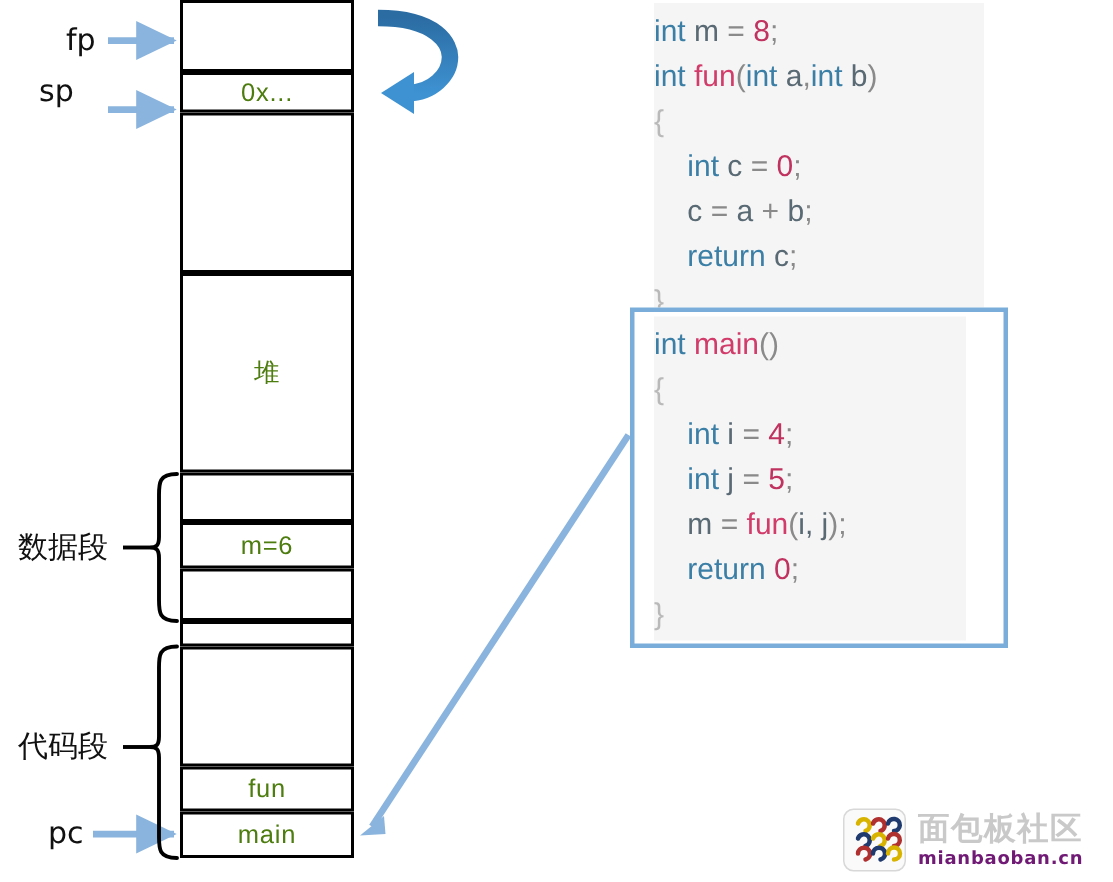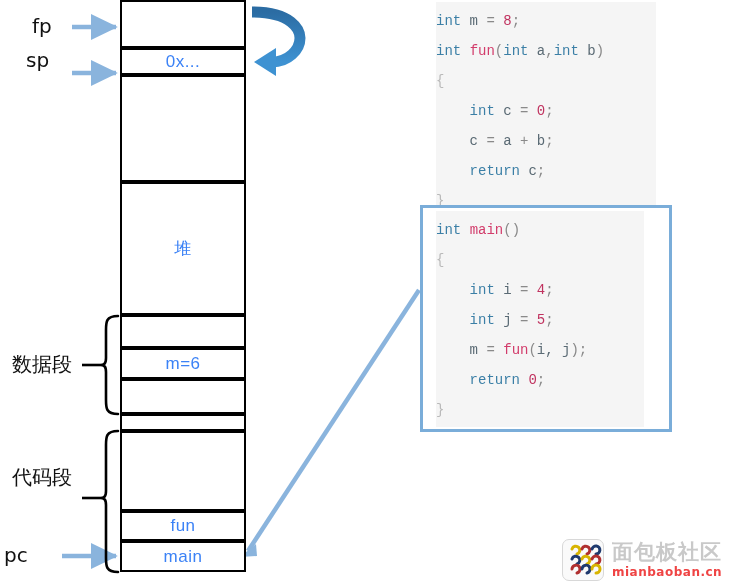--- a/index.html
+++ b/index.html
@@ -8,25 +8,25 @@
     background:#ffffff;
     font-family:"Liberation Sans", sans-serif;
     overflow:hidden;
     position:relative;
   }
   #stage{position:absolute;left:0;top:0;width:742px;height:588px;}
 
   
   .mem-col{position:absolute;left:120px;top:0px;width:120px;}
   .mem-row{
-    position:absolute;left:0;width:126px;
+    position:absolute;left:0;width:116px;
     box-sizing:border-box;
     border:2.5px solid #000000;
     background:#ffffff;
-    color:#3b82f6;
+    color:#4d7c0f;
     font-size:17px;
     display:flex;align-items:center;justify-content:center;
     letter-spacing:.5px;
   }
   .mem-row .cjk{font-family:"DejaVu Sans", sans-serif;font-size:17px;}
 
   
   .ptr-label{
     position:absolute;
     font-size:20px;
@@ -39,22 +39,22 @@
     color:#111111;
     font-family:"DejaVu Sans", sans-serif;
     white-space:nowrap;
     text-align:right;
   }
 
   
   .code-block{
     position:absolute;
     background:#f5f5f5;
-    font-family:Liberation Mono, monospace;
-    font-size:14px;
+    font-family:Liberation Sans, sans-serif;
+    font-size:20px;
     line-height:30px;
     white-space:pre;
     color:#555555;
   }
   .k{color:#3b7fa6;}       
   .fn{color:#d23c6b;}      
   .num{color:#c0325f;}     
   .id{color:#5a6a74;}      
   .op{color:#8a8a8a;}      
   .br{color:#b9b9b9;}      
@@ -73,21 +73,21 @@
     background:#fafafa;border:1px solid #d8d8d8;
     position:relative;overflow:hidden;
   }
   .wm-text{display:flex;flex-direction:column;line-height:1;}
   .wm-cn{
     font-family:"DejaVu Sans", sans-serif;
     font-size:21px;font-weight:bold;color:#c9c9c9;letter-spacing:1px;
   }
   .wm-en{
     font-family:"DejaVu Sans", sans-serif;
-    font-size:12px;font-weight:bold;color:#ef4444;letter-spacing:.5px;margin-top:3px;
+    font-size:12px;font-weight:bold;color:#701a75;letter-spacing:.5px;margin-top:3px;
   }
   svg{position:absolute;left:0;top:0;overflow:visible;}
 </style>
 </head>
 <body>
 
 <div id="stage">
 
   <svg width="742" height="588">
     <defs>
@@ -139,28 +139,28 @@
       <div class="mem-row" style="top: 431px; height: 80px;"></div>
       <div class="mem-row" style="top: 511px; height: 30px;">
         <span>fun</span>
       </div>
       <div class="mem-row" style="top: 541px; height: 31px;">
         <span>main</span>
       </div>
     </div>
 
   <div id="ptr-labels">
-      <div class="ptr-label" style="left: 32px; top: 14px;">fp</div>
+      <div class="ptr-label" style="left: 44px; top: 14px;">fp</div>
       <div class="ptr-label" style="left: 26px; top: 48px;">sp</div>
-      <div class="ptr-label" style="left: 4px; top: 543px;">pc</div>
+      <div class="ptr-label" style="left: 32px; top: 543px;">pc</div>
     </div>
 
   <div id="seg-labels">
       <div class="seg-label" style="left: 12px; top: 351px;">数据段</div>
-      <div class="seg-label" style="left: 12px; top: 464px;">代码段</div>
+      <div class="seg-label" style="left: 12px; top: 484px;">代码段</div>
     </div>
 
   <div class="code-block" id="code-fun" style="left:436px;top:2px;width:220px;padding:4px 0 2px 0;"><div><span class="k">int</span><span class="id"> m </span><span class="op">=</span><span class="op"> </span><span class="num">8</span><span class="op">;</span></div><div><span class="k">int</span><span class="op"> </span><span class="fn">fun</span><span class="op">(</span><span class="k">int</span><span class="id"> a</span><span class="op">,</span><span class="k">int</span><span class="id"> b</span><span class="op">)</span></div><div><span class="br">{</span></div><div><span class="op">    </span><span class="k">int</span><span class="id"> c </span><span class="op">=</span><span class="op"> </span><span class="num">0</span><span class="op">;</span></div><div><span class="op">    </span><span class="id">c </span><span class="op">=</span><span class="id"> a </span><span class="op">+</span><span class="id"> b</span><span class="op">;</span></div><div><span class="op">    </span><span class="k">return</span><span class="id"> c</span><span class="op">;</span></div><div><span class="br">}</span></div></div>
 
   <div class="main-box" style="left:420px;top:205px;width:252px;height:227px;"></div>
   <div class="code-block" id="code-main" style="left:436px;top:211px;width:208px;padding:4px 0 2px 0;"><div><span class="k">int</span><span class="op"> </span><span class="fn">main</span><span class="op">()</span></div><div><span class="br">{</span></div><div><span class="op">    </span><span class="k">int</span><span class="id"> i </span><span class="op">=</span><span class="op"> </span><span class="num">4</span><span class="op">;</span></div><div><span class="op">    </span><span class="k">int</span><span class="id"> j </span><span class="op">=</span><span class="op"> </span><span class="num">5</span><span class="op">;</span></div><div><span class="op">    </span><span class="id">m </span><span class="op">=</span><span class="op"> </span><span class="fn">fun</span><span class="op">(</span><span class="id">i, j</span><span class="op">);</span></div><div><span class="op">    </span><span class="k">return</span><span class="op"> </span><span class="num">0</span><span class="op">;</span></div><div><span class="br">}</span></div></div>
 
   <div class="watermark" style="left:562px;top:539px;">
     <div class="wm-logo">
       <svg width="40" height="40" style="position:absolute;left:0;top:0;">

